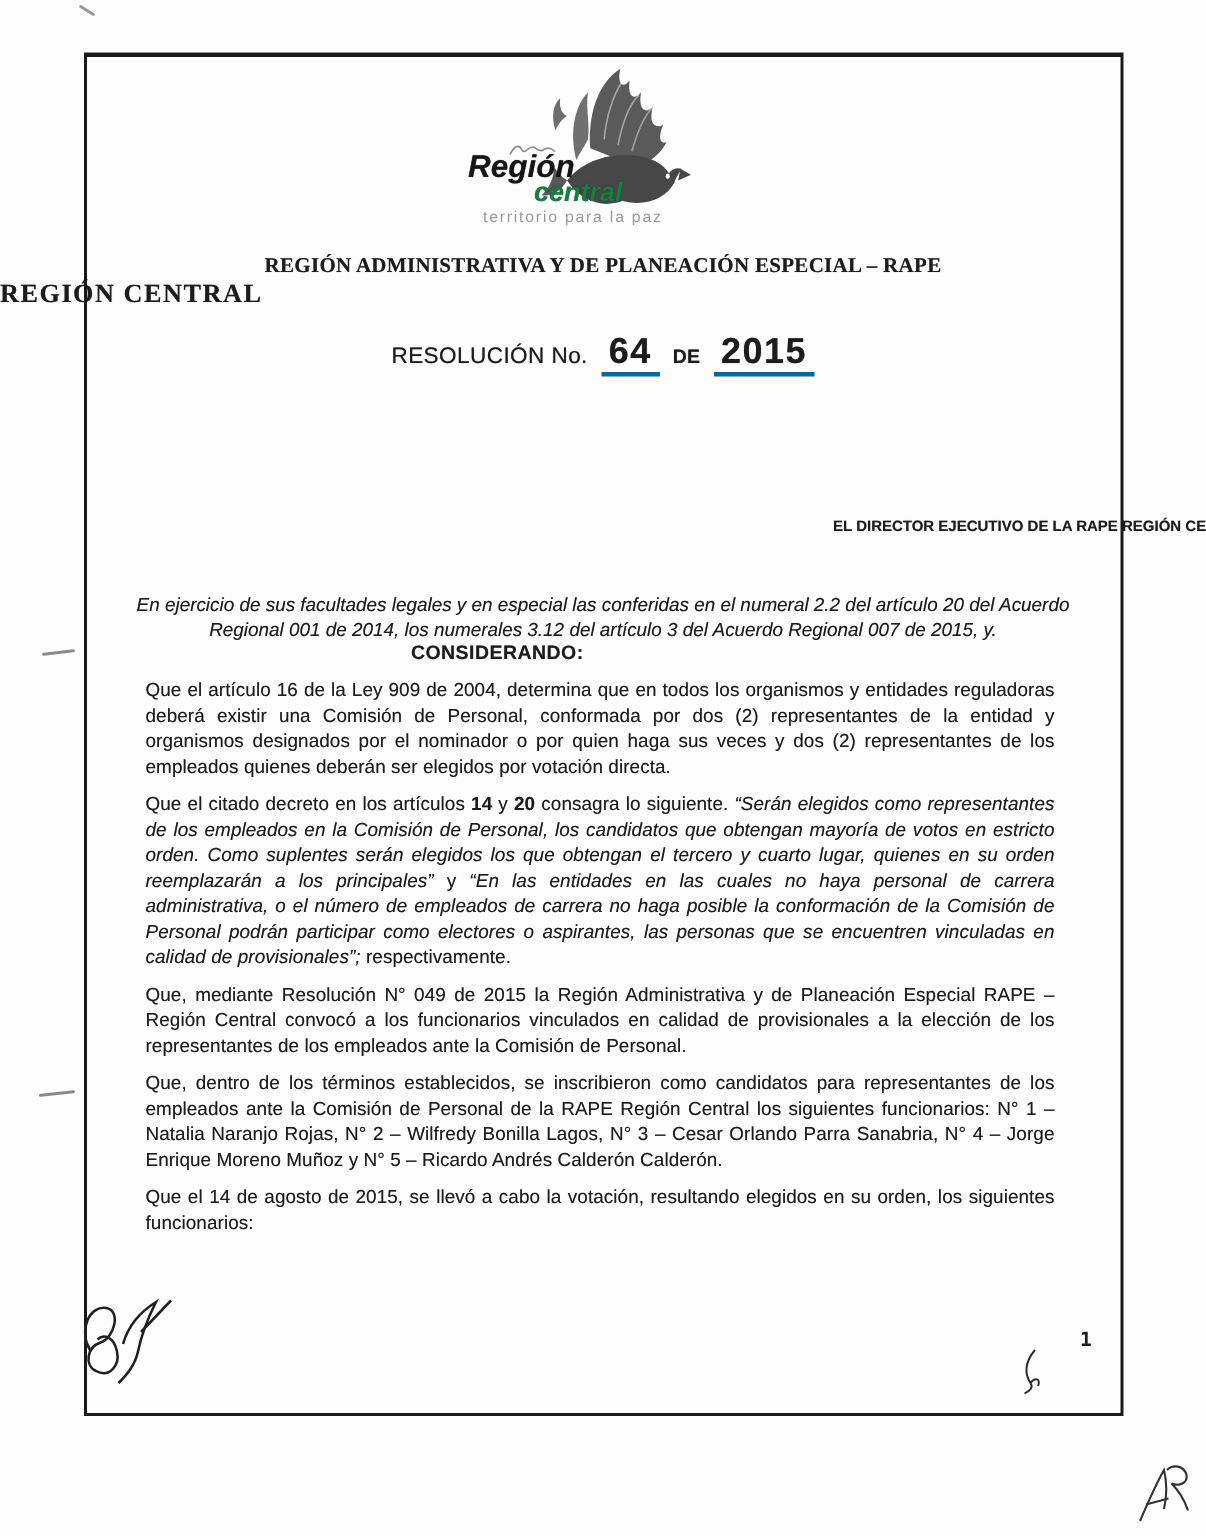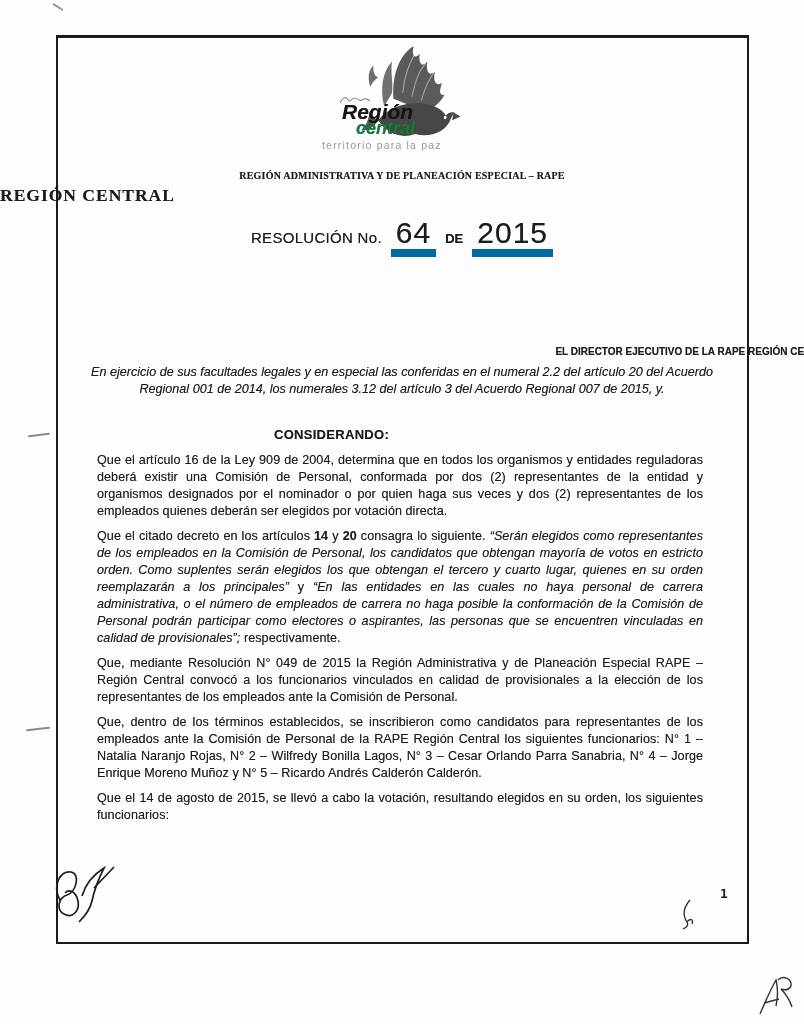--- a/index.html
+++ b/index.html
@@ -10,63 +10,63 @@
   }
   .frame{
     position:absolute;left:56px;top:35px;width:689px;height:904px;
     border:2px solid #1a1a1a;border-top-width:3px;
   }
   
   .logo{position:absolute;left:300px;top:38px;width:220px;height:120px;}
   .dove{position:absolute;left:58px;top:2px;width:108px;height:98px;}
   .logo-script{position:absolute;left:38px;top:56px;width:34px;height:12px;}
   .brand1{
-    position:absolute;left:42px;top:62px;font-weight:bold;font-style:italic;
+    position:absolute;left:12px;top:62px;font-weight:bold;font-style:italic;
     font-size:21px;letter-spacing:0px;color:#161616;
     text-shadow:0 0 .6px rgba(0,0,0,.55);
   }
   .brand2{
     position:absolute;left:56px;top:80px;font-weight:bold;font-style:italic;
     font-size:18px;color:#15803d;text-shadow:0 0 .6px rgba(0,0,0,.55);
   }
   .tagline{
     position:absolute;left:22px;top:101px;font-size:10.5px;color:#9a9a9a;
     letter-spacing:1.2px;
   }
   
   .org1{
     position:absolute;left:0;top:170px;width:804px;text-align:center;
-    font-family:"Liberation Serif",serif;font-weight:bold;font-size:10px;
+    font-family:"Liberation Serif",serif;font-weight:bold;font-size:14px;
     letter-spacing:.2px;text-shadow:0 0 .5px rgba(0,0,0,.5);
   }
   .org2{
     position:absolute;left:0;top:185px;width:804px;text-align:left;
     font-family:"Liberation Serif",serif;font-weight:bold;font-size:17.5px;
     letter-spacing:1px;text-shadow:0 0 .5px rgba(0,0,0,.5);
   }
   .resolution{
     position:absolute;left:0;top:218px;width:804px;text-align:center;
   }
   .resolution .inner{display:inline-flex;align-items:baseline;gap:9px;}
   .res-label{font-weight:normal;font-size:15px;letter-spacing:.3px;text-shadow:0 0 .6px rgba(0,0,0,.6);}
   .res-num{
-    font-weight:normal;font-size:30px;letter-spacing:1px;line-height:1;
-    border-bottom:8px solid #0369a1;padding:0 5px 1px;text-shadow:0 0 .6px rgba(0,0,0,.6);
+    font-weight:bold;font-size:24px;letter-spacing:1px;line-height:1;
+    border-bottom:3px solid #0369a1;padding:0 5px 1px;text-shadow:0 0 .6px rgba(0,0,0,.6);
   }
   .res-de{font-weight:bold;font-size:13px;text-shadow:0 0 .6px rgba(0,0,0,.6);margin-top:12px;}
   .subject{
     position:absolute;left:102px;top:286px;width:600px;text-align:center;
     font-style:italic;font-size:12.6px;line-height:17px;text-shadow:0 0 .4px rgba(0,0,0,.45);
   }
   .issuer{
     position:absolute;left:0;top:346px;width:804px;text-align:right;
     font-weight:bold;font-size:10px;text-shadow:0 0 .5px rgba(0,0,0,.5);padding-left:34px;
   }
   .powers{
-    position:absolute;left:82px;top:364px;width:640px;text-align:center;
+    position:absolute;left:82px;top:395px;width:640px;text-align:center;
     font-style:italic;font-size:12.6px;line-height:17px;text-shadow:0 0 .4px rgba(0,0,0,.45);
   }
   .considerando{
     position:absolute;left:0;top:427px;width:663px;text-align:center;
     font-weight:bold;font-size:13px;letter-spacing:.3px;text-shadow:0 0 .5px rgba(0,0,0,.5);
   }
   
   .body-col{position:absolute;left:97px;top:452px;width:616px;}
   .body-col p{
     margin:0 10px 8px 0;font-size:12.6px;line-height:17px;text-align:justify;

